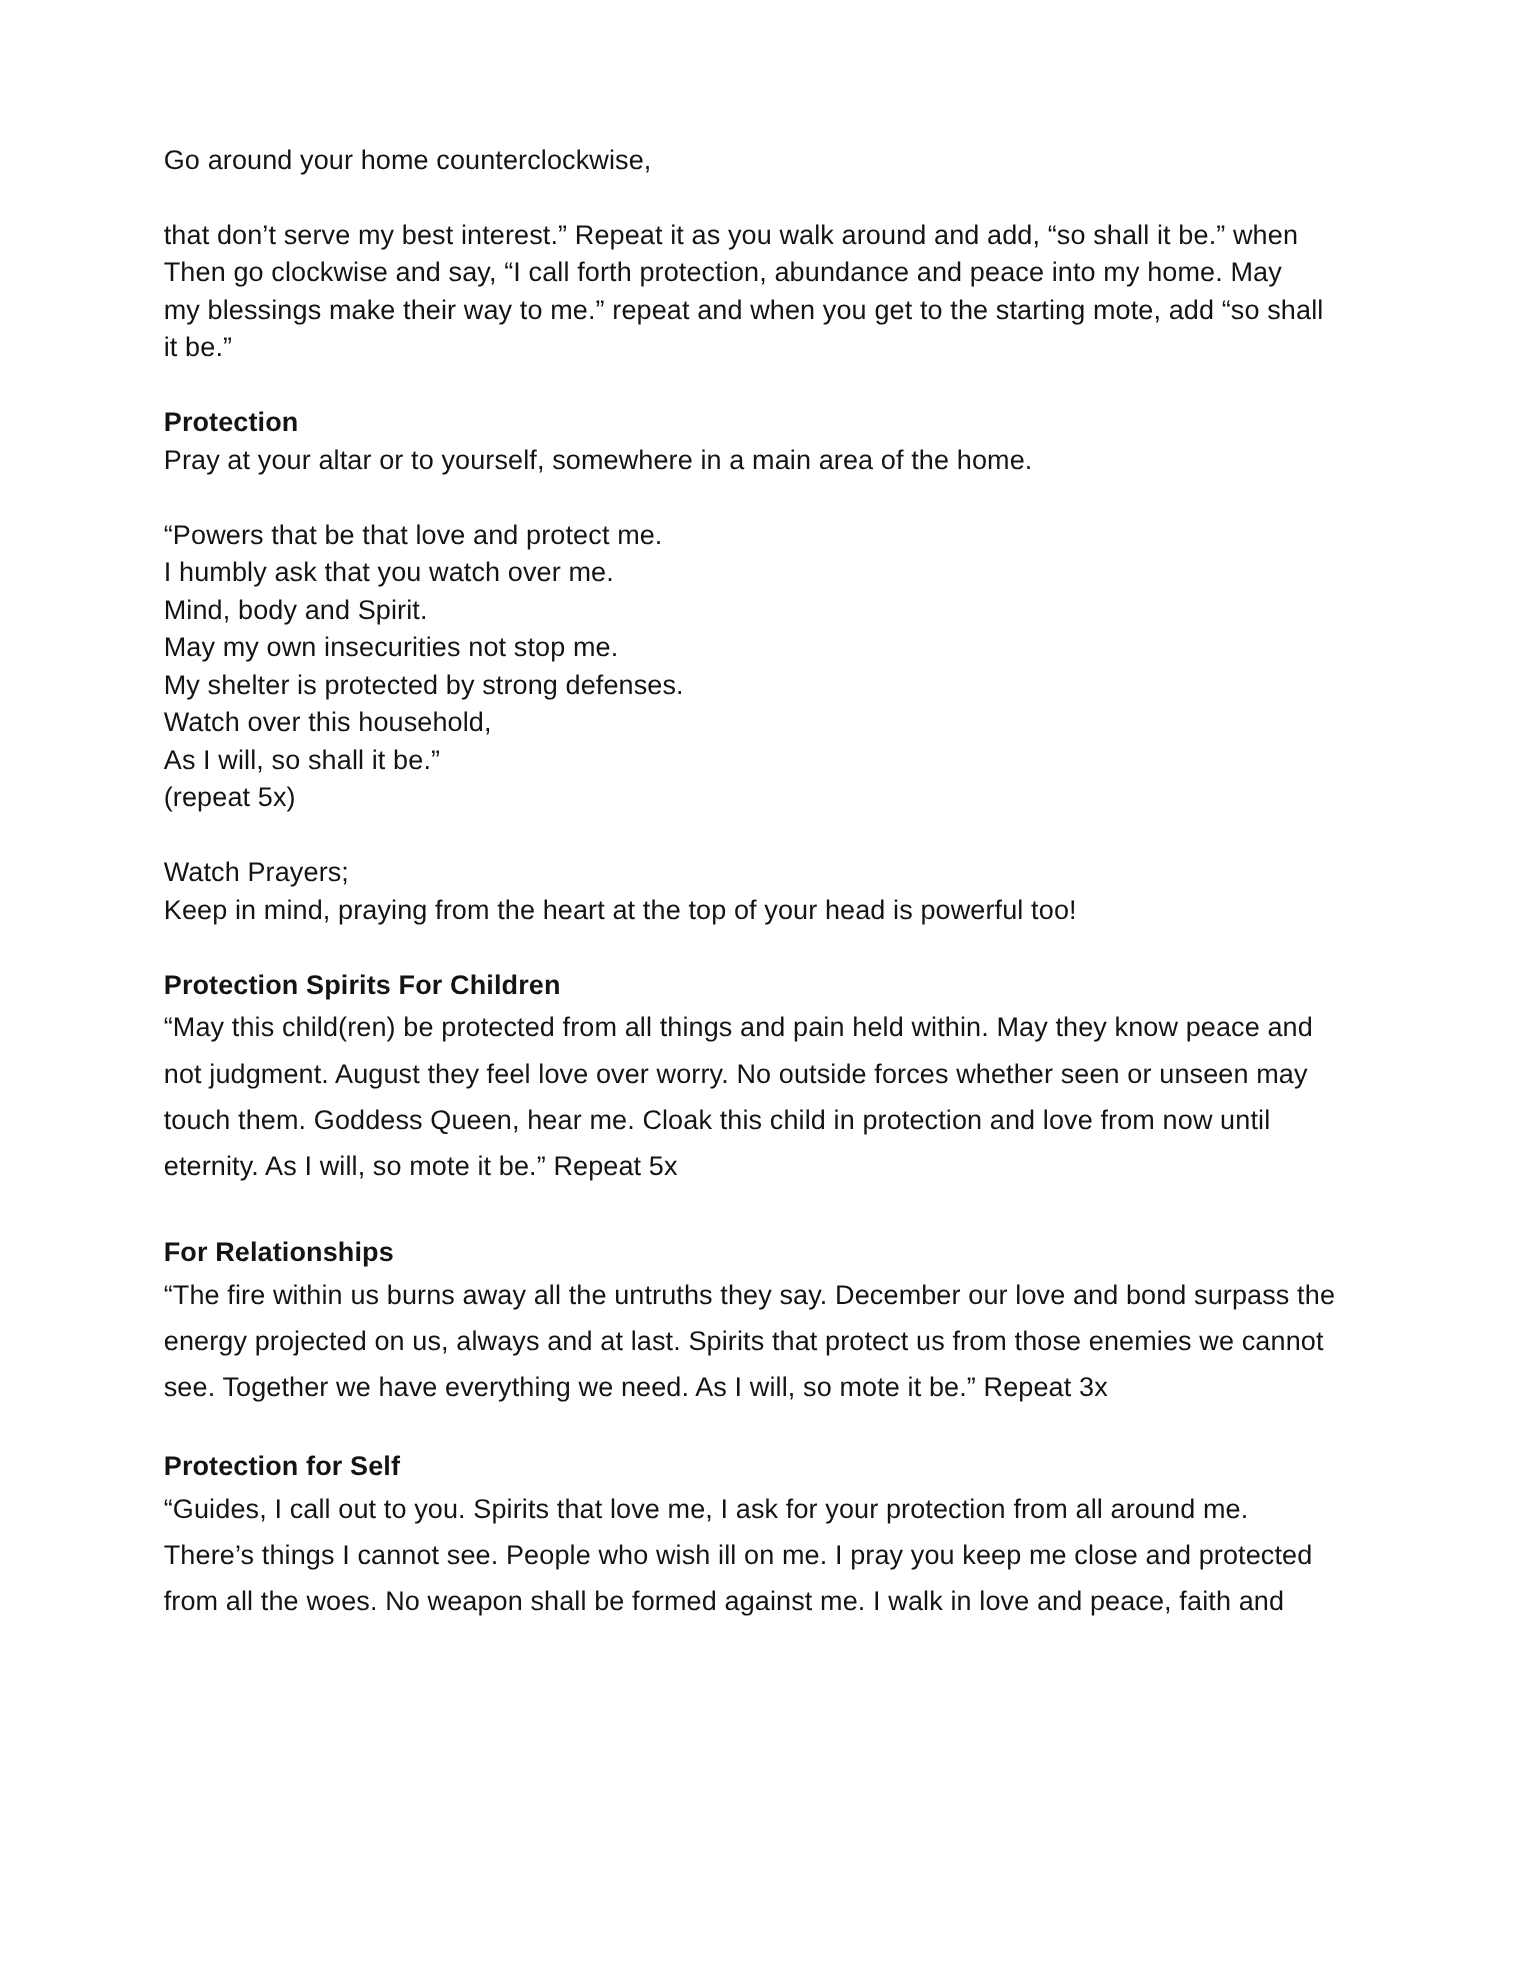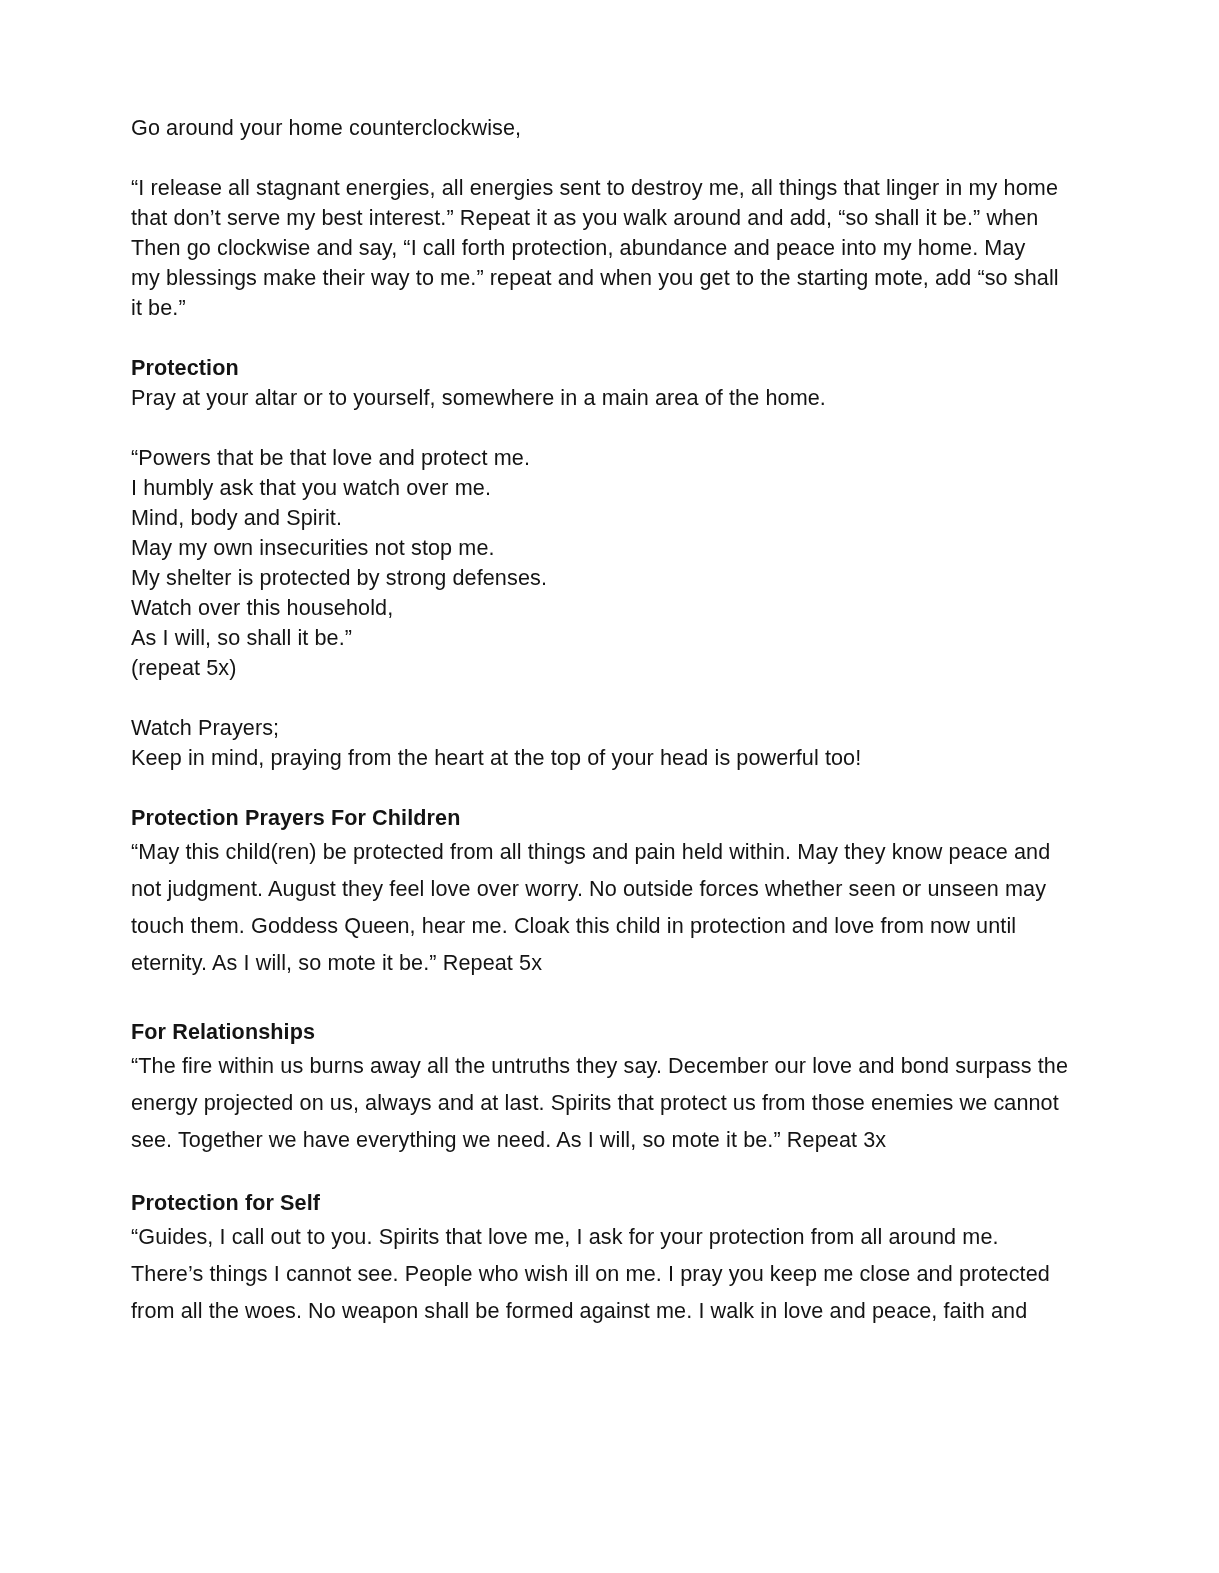--- a/index.html
+++ b/index.html
@@ -50,21 +50,20 @@
 </head>
 <body>
 
 <div class="page">
   <div class="content" id="doc-content">
       <div class="block">
         <div class="line">Go around your home counterclockwise,</div>
       </div>
       <div class="gap" style="height: 30px;"></div>
       <div class="block">
-        <div class="line">“I release all stagnant energies, all energies sent to destroy me, all things that linger in my home</div>
         <div class="line">that don’t serve my best interest.” Repeat it as you walk around and add, “so shall it be.” when</div>
         <div class="line">Then go clockwise and say, “I call forth protection, abundance and peace into my home. May</div>
         <div class="line">my blessings make their way to me.” repeat and when you get to the starting mote, add “so shall</div>
         <div class="line">it be.”</div>
       </div>
       <div class="gap" style="height: 30px;"></div>
       <div class="block heading">
         <div class="line">Protection</div>
       </div>
       <div class="block">
@@ -81,21 +80,21 @@
         <div class="line">As I will, so shall it be.”</div>
         <div class="line">(repeat 5x)</div>
       </div>
       <div class="gap" style="height: 30px;"></div>
       <div class="block">
         <div class="line">Watch Prayers;</div>
         <div class="line">Keep in mind, praying from the heart at the top of your head is powerful too!</div>
       </div>
       <div class="gap" style="height: 30px;"></div>
       <div class="block heading">
-        <div class="line">Protection Prayers For Children</div>
+        <div class="line">Protection Spirits For Children</div>
       </div>
       <div class="block wide">
         <div class="line">“May this child(ren) be protected from all things and pain held within. May they know peace and</div>
         <div class="line">not judgment. August they feel love over worry. No outside forces whether seen or unseen may</div>
         <div class="line">touch them. Goddess Queen, hear me. Cloak this child in protection and love from now until</div>
         <div class="line">eternity. As I will, so mote it be.” Repeat 5x</div>
       </div>
       <div class="gap" style="height: 36px;"></div>
       <div class="block heading">
         <div class="line">For Relationships</div>

